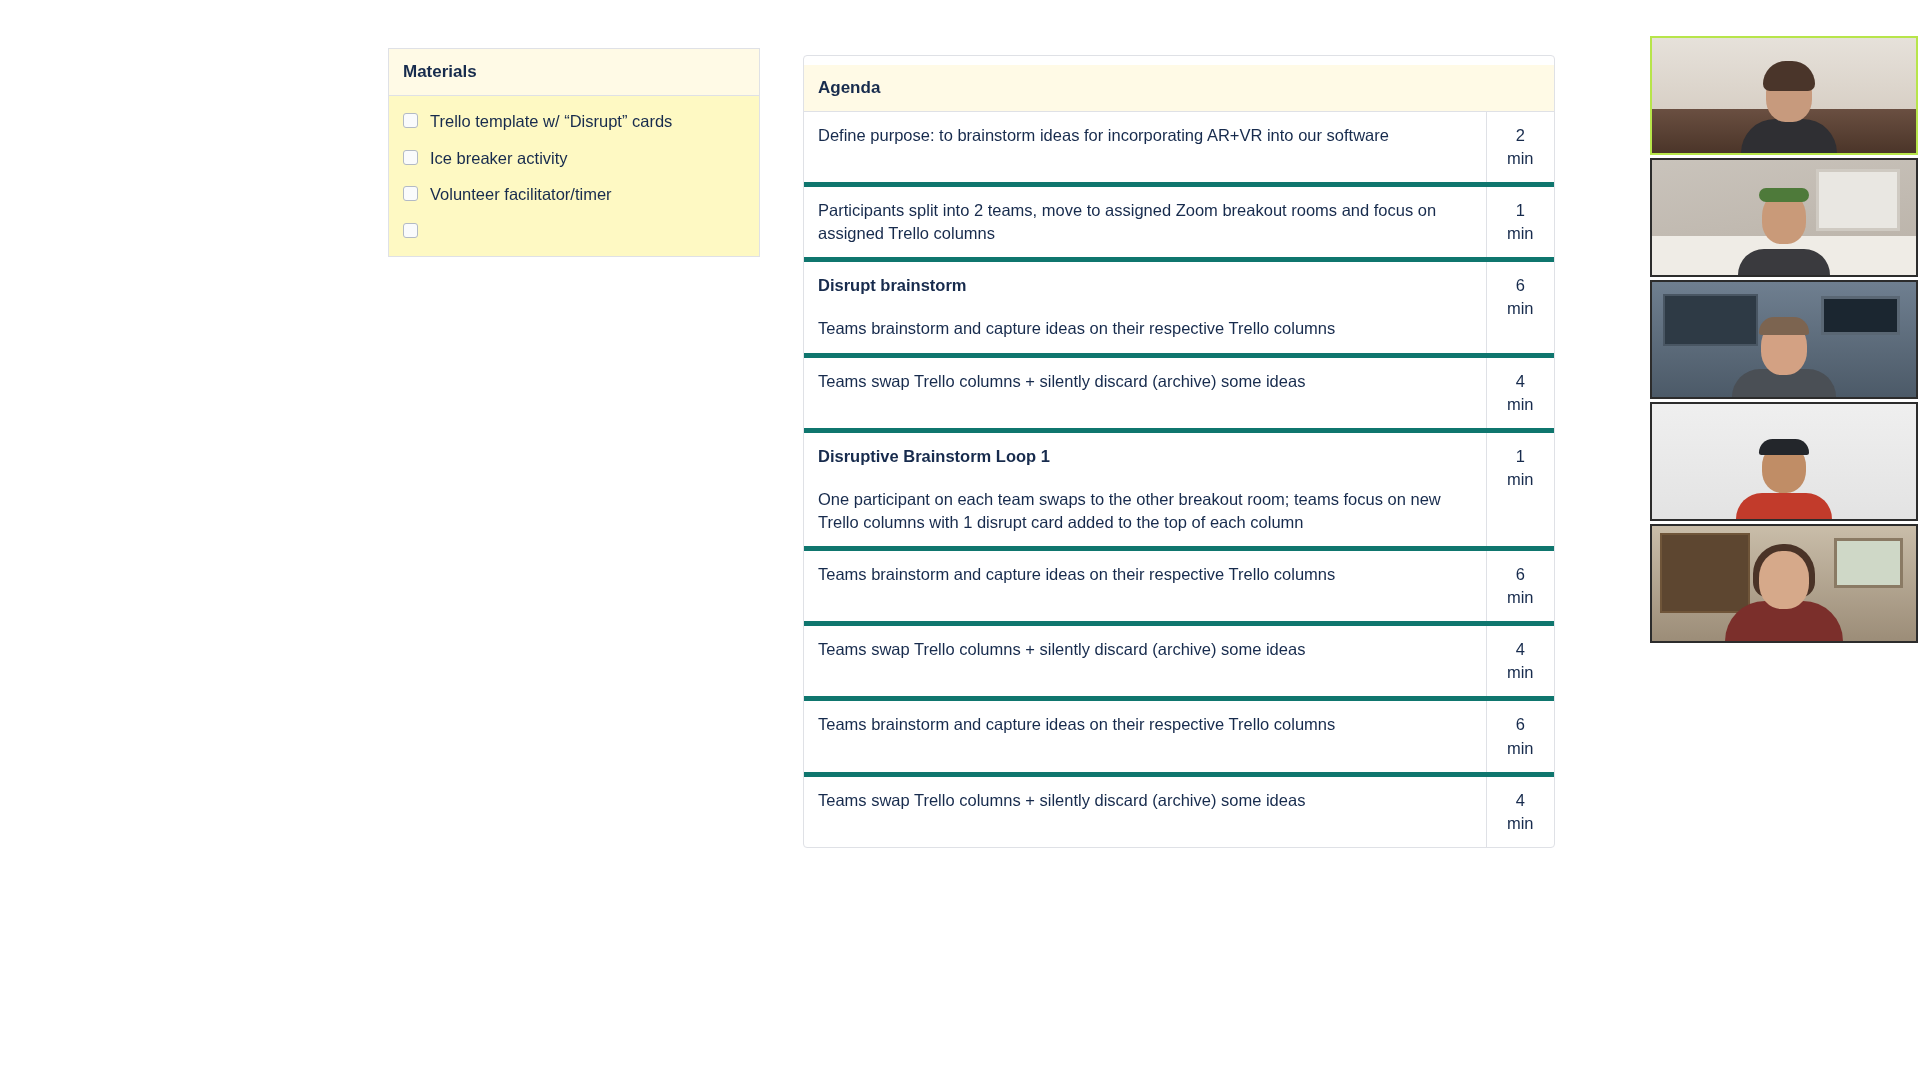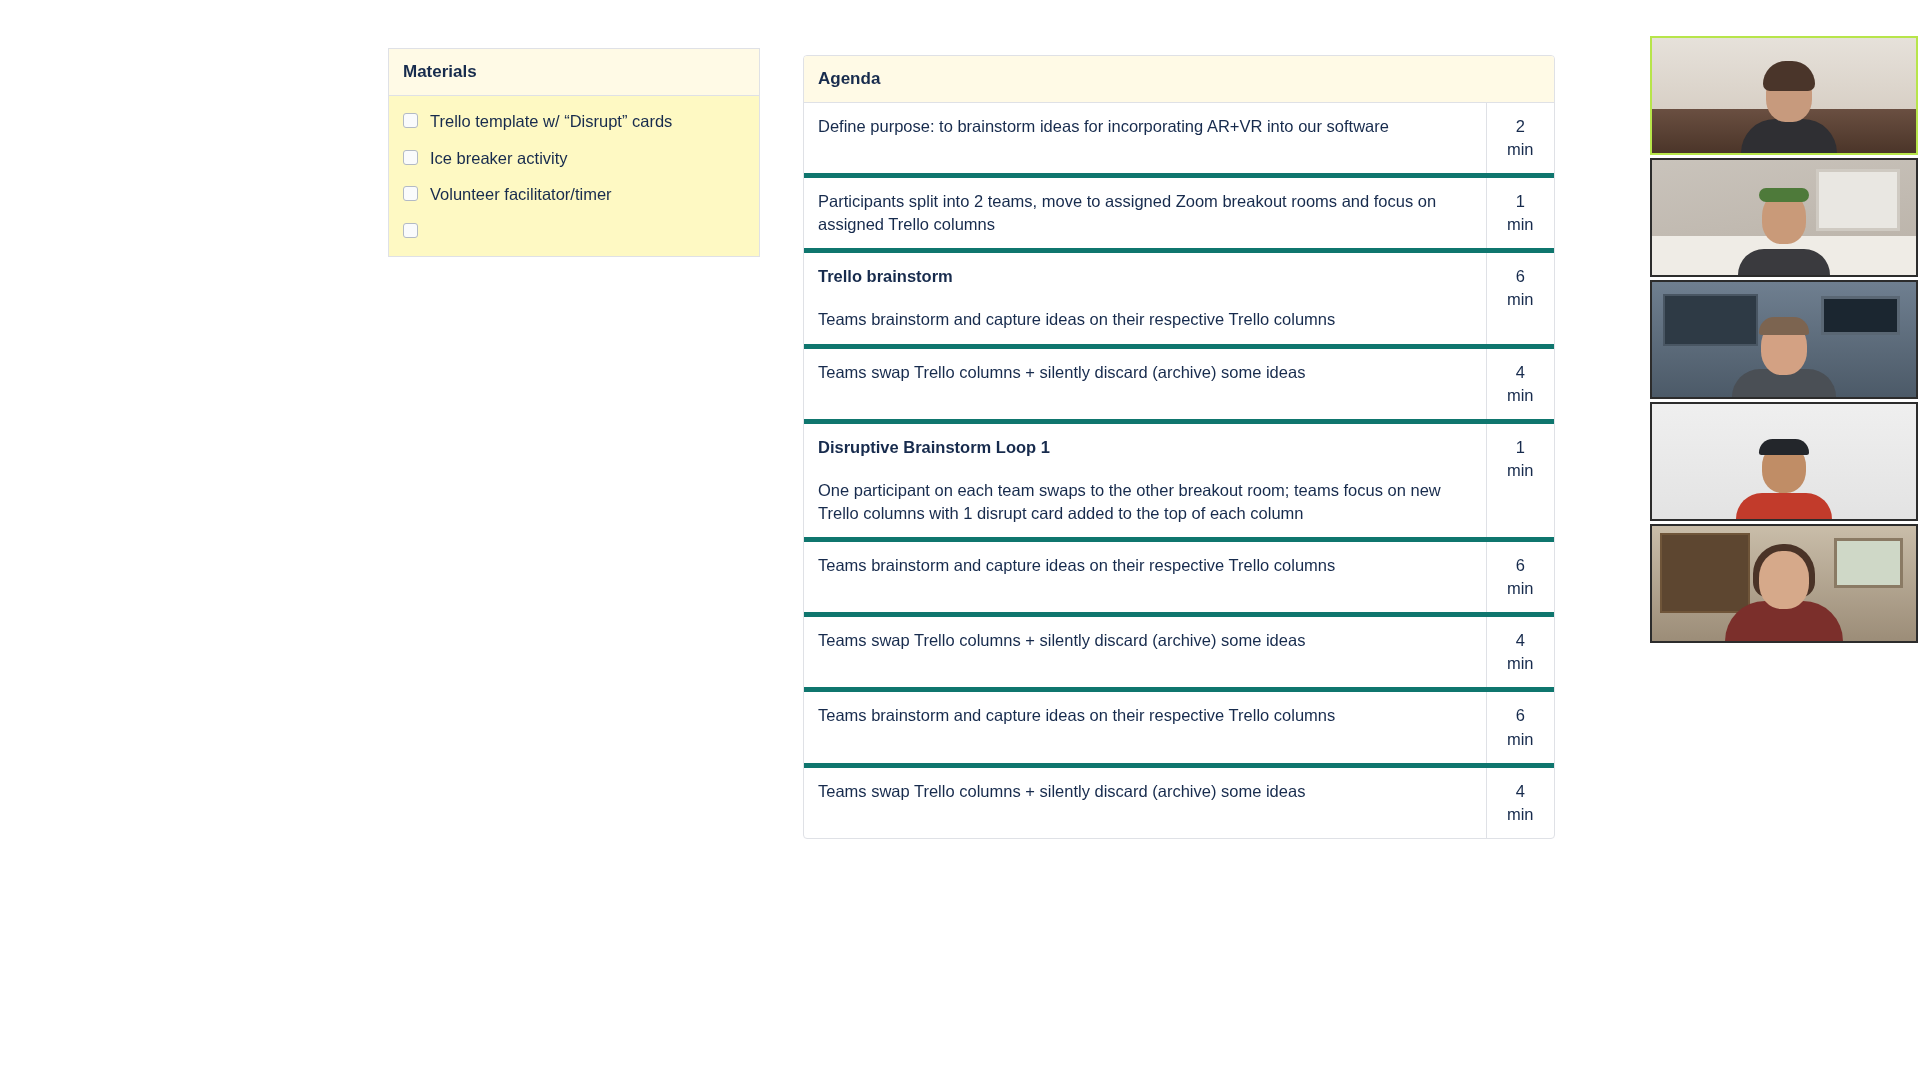--- a/index.html
+++ b/index.html
@@ -73,20 +73,21 @@
     background: #ffffff;
     overflow: hidden;
   }
   .agenda-header {
     background: #fffae6;
     border-bottom: 1px solid #dfe1e6;
     padding: 13px 12px 13px 14px;
     font-size: 17px;
     font-weight: bold;
     color: #172b4d;
+    margin-top: 9px;
   }
   table.agenda-table {
     width: 100%;
     border-collapse: collapse;
     table-layout: fixed;
   }
   table.agenda-table td {
     border-bottom: 5px solid #0f766e;
     vertical-align: top;
     padding: 12px 14px;
@@ -198,21 +199,21 @@
         <tr>
           <td class="desc">Define purpose: to brainstorm ideas for incorporating AR+VR into our software</td>
           <td class="dur">2 min</td>
         </tr>
         <tr>
           <td class="desc">Participants split into 2 teams, move  to assigned Zoom breakout rooms and focus on assigned Trello columns</td>
           <td class="dur">1 min</td>
         </tr>
         <tr class="tall">
           <td class="desc">
-            <p class="task-title">Trello brainstorm</p>
+            <p class="task-title">Disrupt brainstorm</p>
             <p class="task-sub">Teams brainstorm and capture ideas on their respective Trello columns</p>
           </td>
           <td class="dur">6 min</td>
         </tr>
         <tr>
           <td class="desc">Teams swap Trello columns + silently discard (archive) some ideas</td>
           <td class="dur">4 min</td>
         </tr>
         <tr class="tall">
           <td class="desc">

